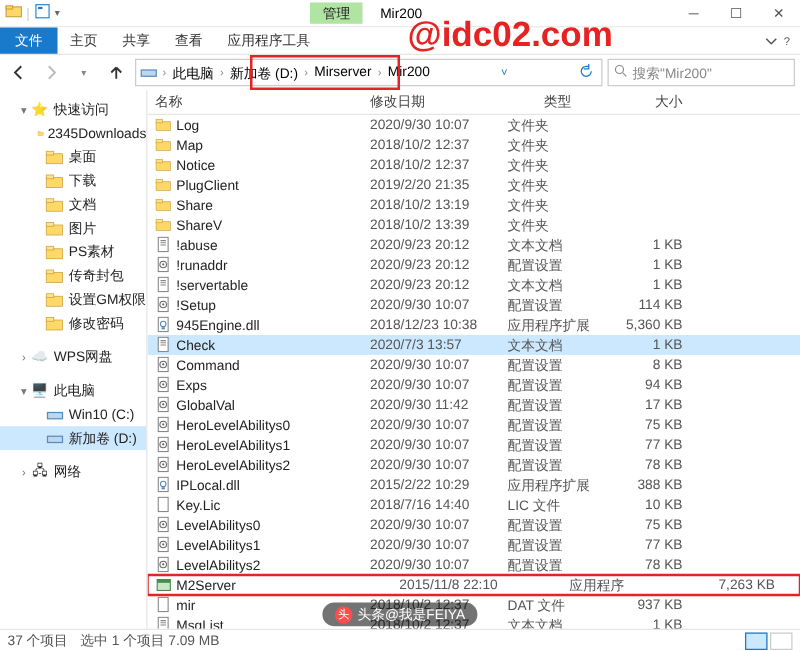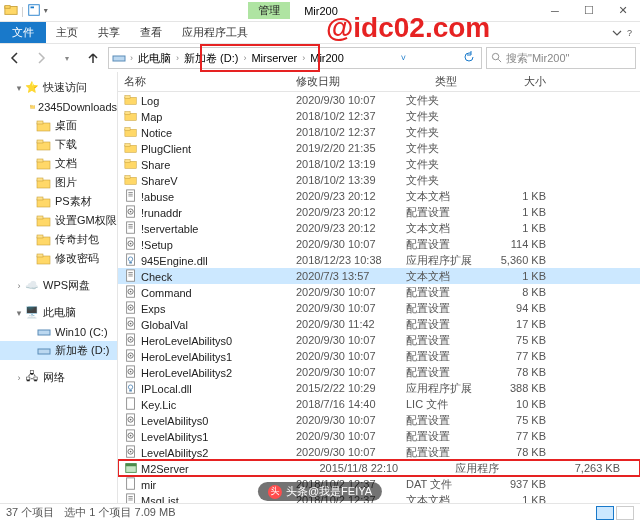--- a/index.html
+++ b/index.html
@@ -223,31 +223,31 @@
           <span>PS素材</span>
         </div>
         <div class="treeitem lvl2">
           <span class="tree-chev"></span>
           <span class="tree-icon">
             <svg viewBox="0 0 16 16">
               <rect x="1" y="5" width="13" height="8" fill="#ffd868" stroke="#c9a13a" stroke-width="0.6"></rect>
               <rect x="1" y="3" width="6" height="3" fill="#ffe28a" stroke="#c9a13a" stroke-width="0.6"></rect>
             </svg>
           </span>
+          <span>传奇封包</span>
+        </div>
+        <div class="treeitem lvl2">
+          <span class="tree-chev"></span>
+          <span class="tree-icon">
+            <svg viewBox="0 0 16 16">
+              <rect x="1" y="5" width="13" height="8" fill="#ffd868" stroke="#c9a13a" stroke-width="0.6"></rect>
+              <rect x="1" y="3" width="6" height="3" fill="#ffe28a" stroke="#c9a13a" stroke-width="0.6"></rect>
+            </svg>
+          </span>
           <span>设置GM权限</span>
-        </div>
-        <div class="treeitem lvl2">
-          <span class="tree-chev"></span>
-          <span class="tree-icon">
-            <svg viewBox="0 0 16 16">
-              <rect x="1" y="5" width="13" height="8" fill="#ffd868" stroke="#c9a13a" stroke-width="0.6"></rect>
-              <rect x="1" y="3" width="6" height="3" fill="#ffe28a" stroke="#c9a13a" stroke-width="0.6"></rect>
-            </svg>
-          </span>
-          <span>传奇封包</span>
         </div>
         <div class="treeitem lvl2">
           <span class="tree-chev"></span>
           <span class="tree-icon">
             <svg viewBox="0 0 16 16">
               <rect x="1" y="5" width="13" height="8" fill="#ffd868" stroke="#c9a13a" stroke-width="0.6"></rect>
               <rect x="1" y="3" width="6" height="3" fill="#ffe28a" stroke="#c9a13a" stroke-width="0.6"></rect>
             </svg>
           </span>
           <span>修改密码</span>

